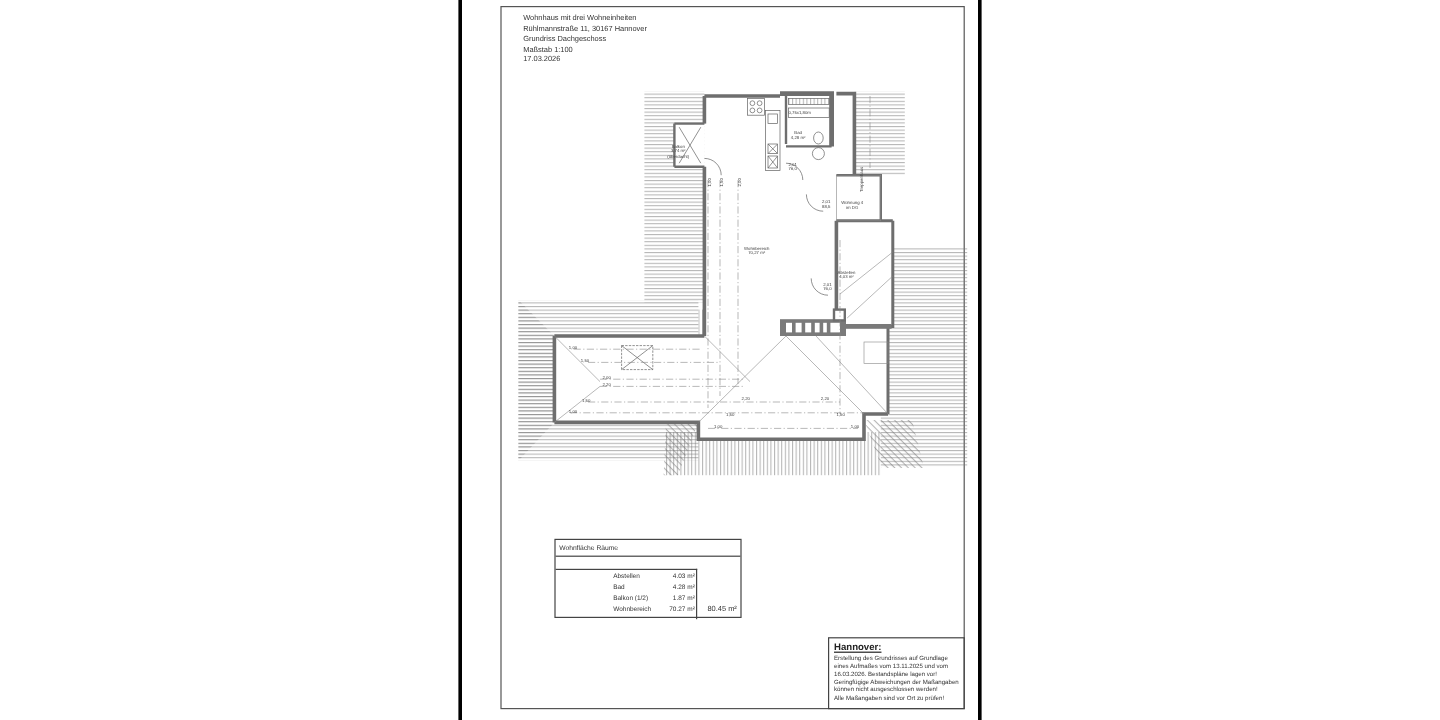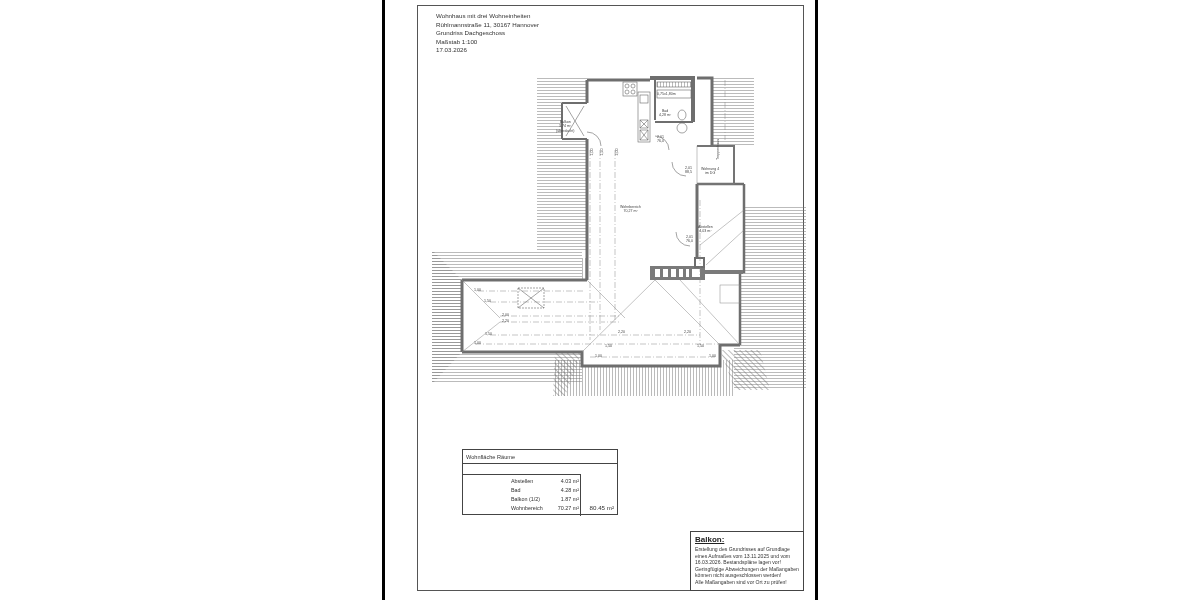--- a/index.html
+++ b/index.html
@@ -236,20 +236,20 @@
     <span class="v">1.87 m²</span>
   </div>
   <div class="row" style="top:55px;">
     <span class="n">Wohnbereich</span>
     <span class="v">70.27 m²</span>
   </div>
   <div class="total">80.45 m²</div>
 </div>
 
 <div class="note">
-  <div class="h">Balkon:</div>
+  <div class="h">Hannover:</div>
   <div>Erstellung des Grundrisses auf Grundlage</div>
   <div>eines Aufmaßes vom 13.11.2025 und vom</div>
   <div>16.03.2026. Bestandspläne lagen vor!</div>
   <div>Geringfügige Abweichungen der Maßangaben</div>
   <div>können nicht ausgeschlossen werden!</div>
   <div>Alle Maßangaben sind vor Ort zu prüfen!</div>
 </div>
 
 </body></html>

